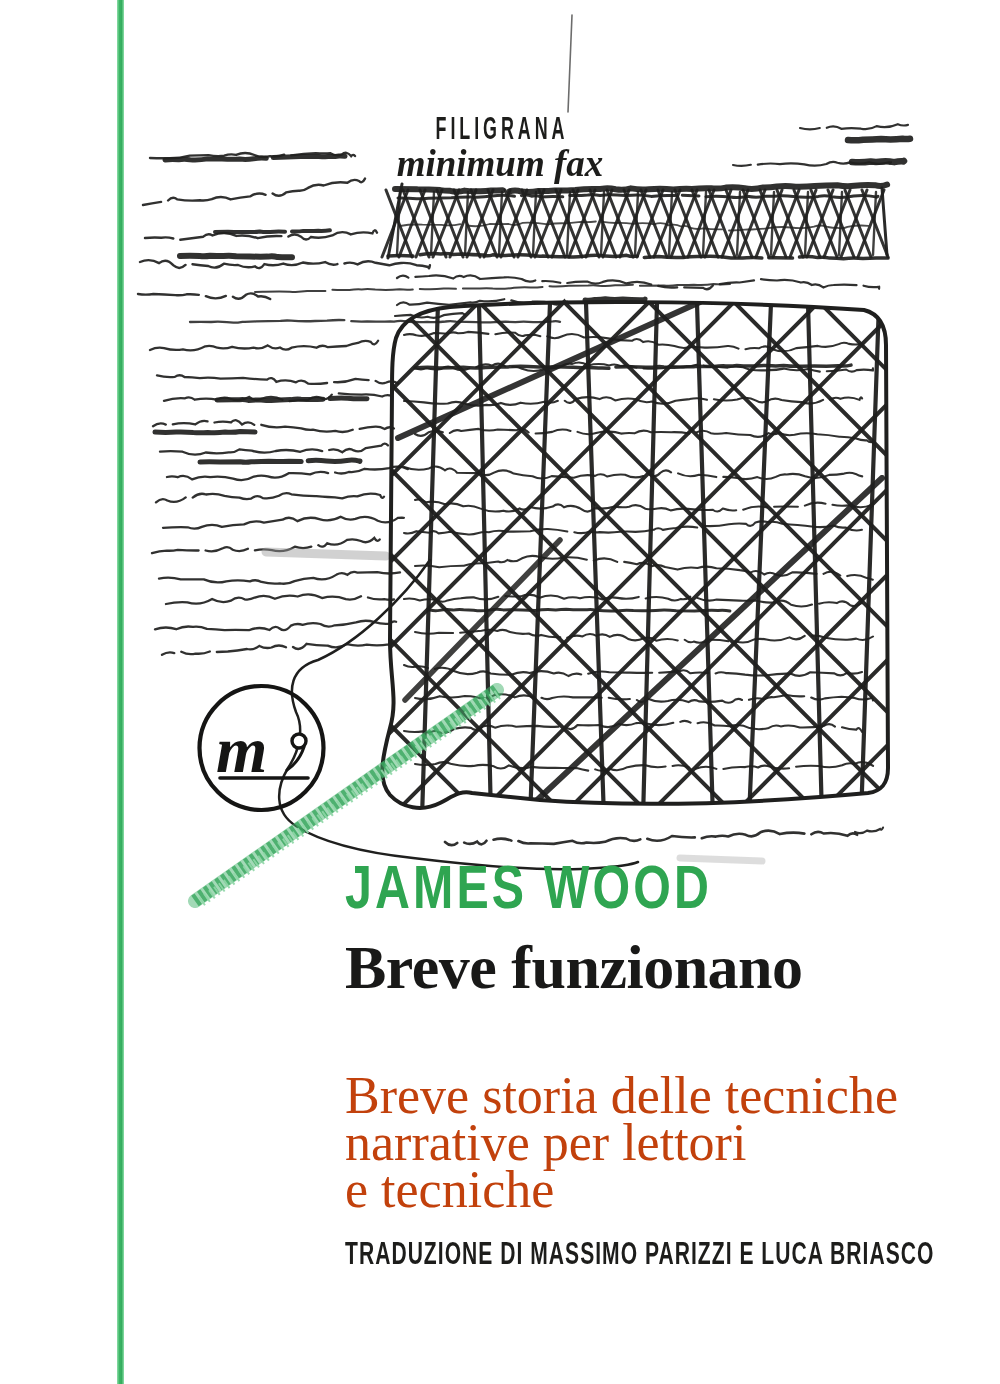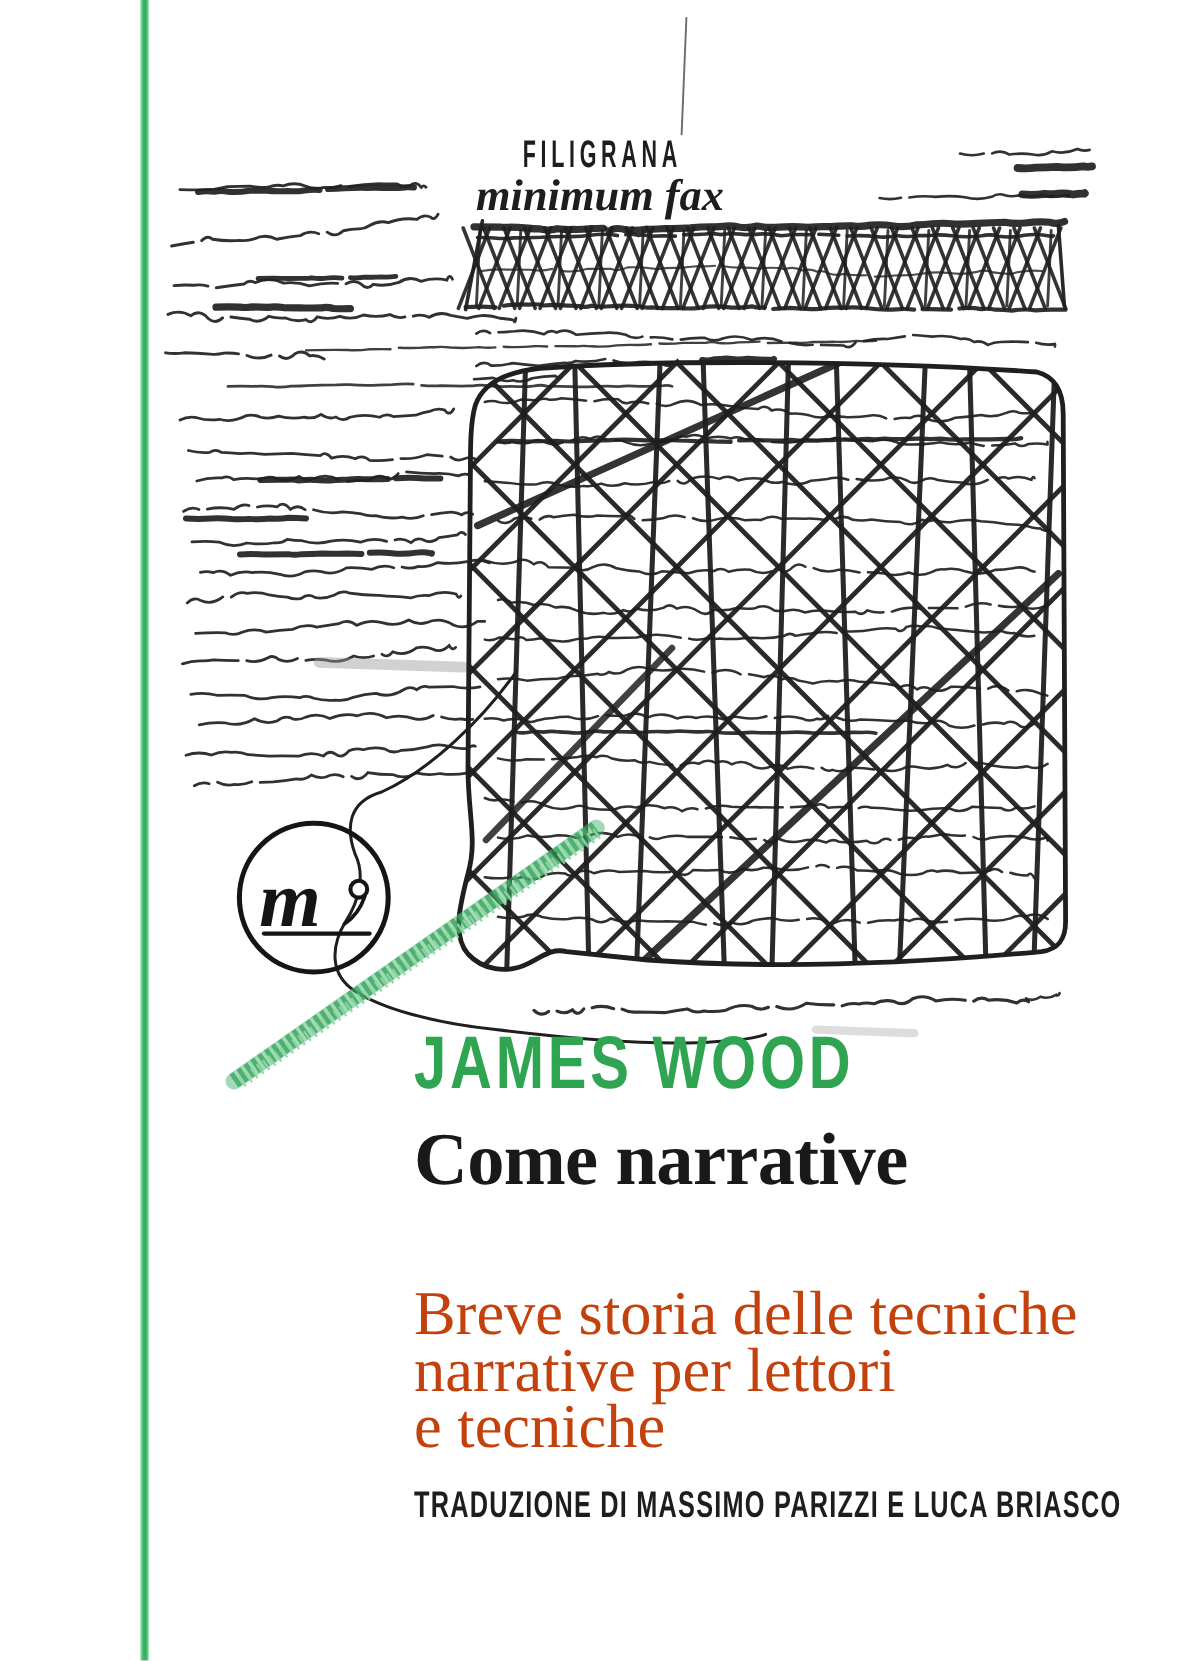--- a/index.html
+++ b/index.html
@@ -237,21 +237,21 @@
       <g>
         <line x1="195" y1="901" x2="497" y2="690" stroke="#47b56f" stroke-width="14" stroke-linecap="round" opacity="0.5"></line>
         <line x1="195" y1="901" x2="497" y2="690" stroke="#3aa85f" stroke-width="13" stroke-dasharray="4 3" opacity="0.8"></line>
         <line x1="198" y1="904" x2="500" y2="693" stroke="#8fd7a7" stroke-width="10" stroke-dasharray="2 4" stroke-dashoffset="2" opacity="0.9"></line>
       </g>
     </svg>
 
   <div class="author">JAMES WOOD</div>
 
   <div class="title">
-    <div>Come narrative</div>
+    <div>Breve funzionano</div>
   </div>
 
   <div class="subtitle">
     <div>Breve storia delle tecniche</div>
     <div>narrative per lettori</div>
     <div>e tecniche</div>
   </div>
 
   <div class="credit">TRADUZIONE DI MASSIMO PARIZZI E LUCA BRIASCO</div>
 

